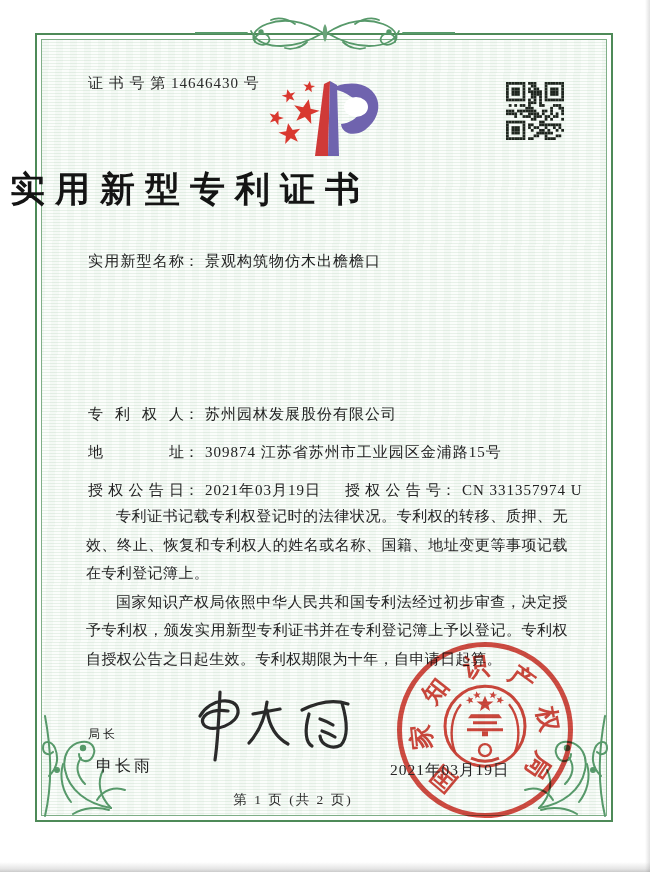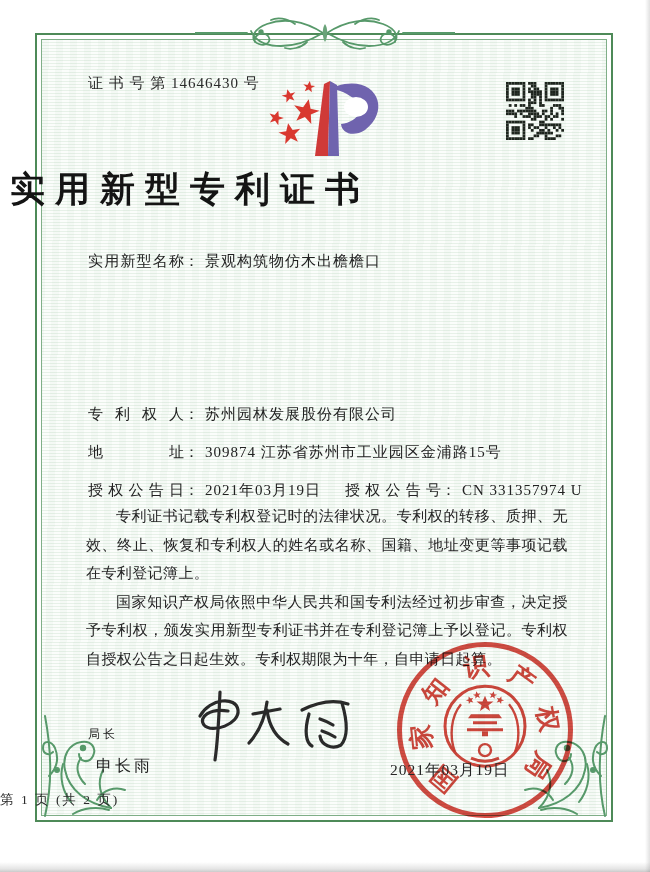--- a/index.html
+++ b/index.html
@@ -40,21 +40,21 @@
   .signature{position:absolute;left:170px;top:686px;width:200px;height:84px;}
   .seal{position:absolute;left:397px;top:642px;width:176px;height:176px;mix-blend-mode:multiply;opacity:.94;}
   .seal-ring{position:absolute;inset:0;border:5px solid rgba(206,48,38,.92);border-radius:50%;box-sizing:border-box;}
   .seal-chars{position:absolute;inset:0;transform:rotate(-8deg);}
   .seal-char{
     position:absolute;font-size:25px;font-weight:700;color:rgba(206,48,38,.95);
     transform:translate(-50%,-50%);line-height:1;
   }
   .seal-emblem{position:absolute;left:50%;top:50%;transform:translate(-50%,-54%);}
   .seal-date{position:absolute;left:390px;top:760px;font-size:15.5px;letter-spacing:1px;color:#262626;}
-  .page-footer{position:absolute;left:0;top:791px;width:586px;text-align:left;font-size:13.5px;letter-spacing:2px;color:#2c2c2c;}
+  .page-footer{position:absolute;left:0;top:791px;width:586px;text-align:center;font-size:13.5px;letter-spacing:2px;color:#2c2c2c;}
   .corner-fl{position:absolute;width:112px;height:112px;}
   .corner-fl.left{left:37px;top:710px;}
   .corner-fl.right{left:501px;top:710px;transform:scaleX(-1);}
   .top-fl{position:absolute;left:195px;top:10px;width:260px;height:46px;}
   .shadow-bottom{position:absolute;left:0;right:0;bottom:0;height:10px;
     background:linear-gradient(180deg,rgba(0,0,0,0) 0%,rgba(90,90,90,.16) 70%,rgba(80,80,80,.30) 100%);}
   .shadow-right{position:absolute;top:0;bottom:0;right:0;width:5px;
     background:linear-gradient(90deg,rgba(0,0,0,0),rgba(90,90,90,.18));}
 </style>
 </head>

